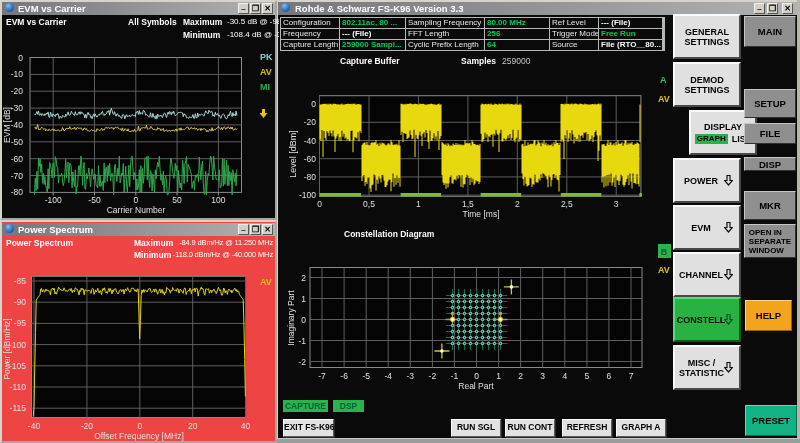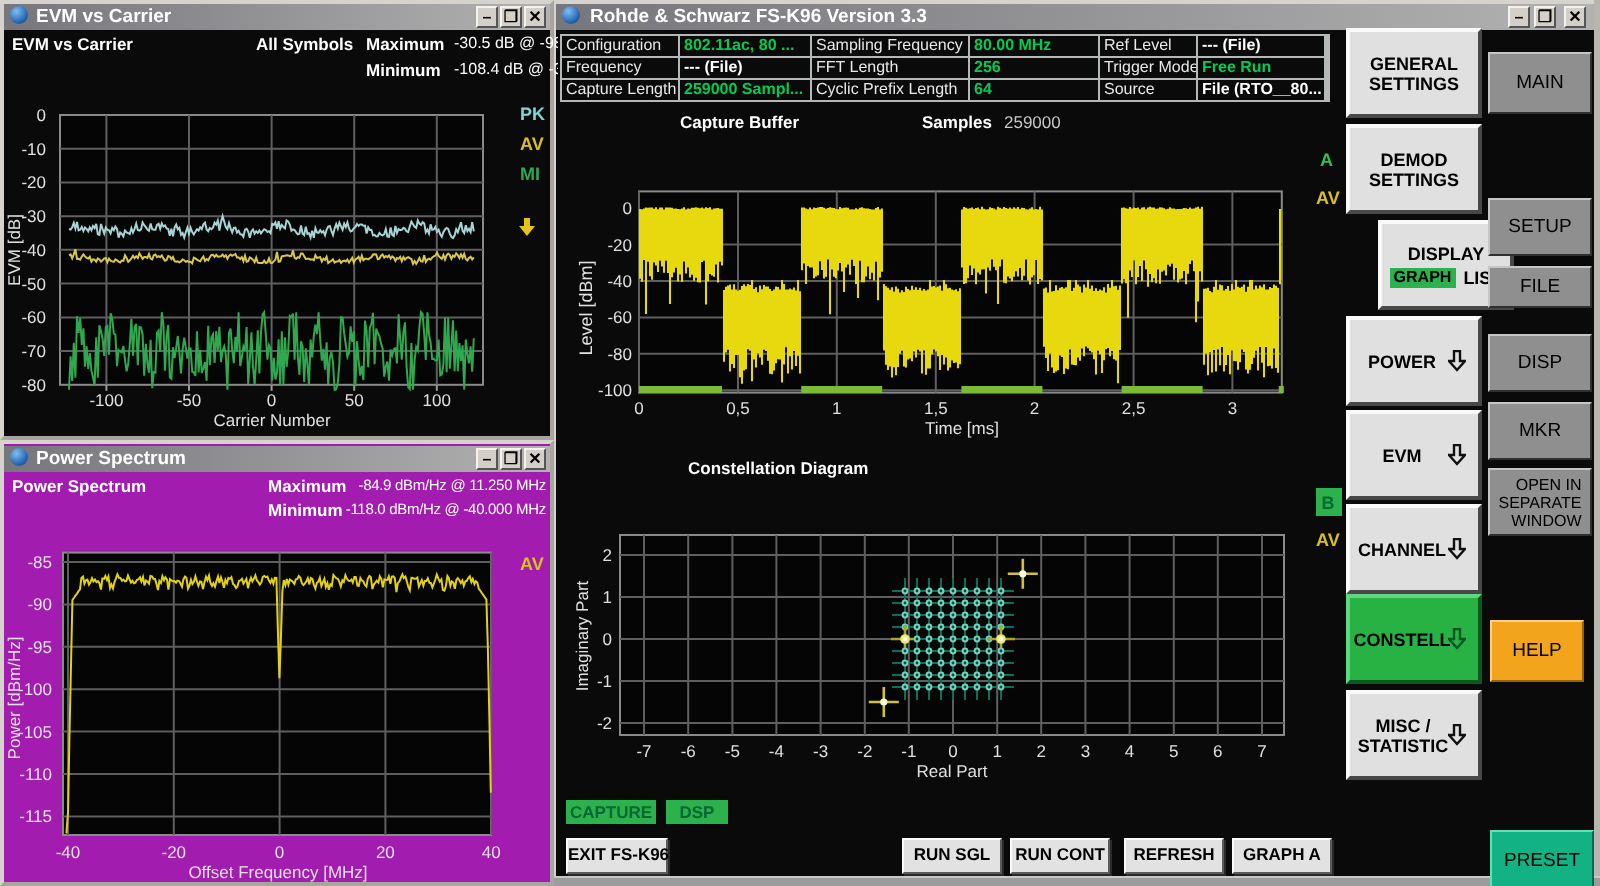--- a/index.html
+++ b/index.html
@@ -14,22 +14,22 @@
   font-size:8px; line-height:9px; text-align:center; font-weight:bold; }
 .icon { position:absolute; width:9px; height:9px; top:1px; border-radius:50%;
   background:radial-gradient(circle at 35% 30%, #7fc0f0, #2a6ab8 60%, #123a78); }
 .sk { position:absolute; left:673px; width:68px; height:45px; background:#e0e0e0;
   border:2px solid; border-color:#fafafa #484848 #484848 #fafafa; color:#000;
   font-size:9px; font-weight:bold; line-height:10px; display:flex; flex-direction:column;
   align-items:center; justify-content:center; text-align:center; }
 .sk svg.ar { position:absolute; right:6px; top:50%; margin-top:-5.5px; }
 .hk { position:absolute; left:744px; width:52px; background:#8f8f8f;
   border:1px solid; border-color:#c6c6c6 #303030 #303030 #c6c6c6; color:#000;
-  font-weight:normal; display:flex; align-items:center; justify-content:center;
-  text-align:right; line-height:9px;margin-top:10px; }
+  font-weight:bold; display:flex; align-items:center; justify-content:center;
+  text-align:left; line-height:9px; }
 .gbtn { position:absolute; height:18px; background:#e2e2e2; border:1px solid;
   border-color:#fafafa #5a5a5a #5a5a5a #fafafa; box-shadow:1px 1px 0 #2a2a2a;
   color:#000; font-size:8.5px; font-weight:bold; text-align:center; line-height:15px; white-space:nowrap; }
 .tc { position:absolute; height:10px; background:#0a0a0a; font-size:8px;
   line-height:10px; padding-left:2px; white-space:nowrap; overflow:hidden; }
 .tl { color:#e8e8e8; }
 .tg { color:#00cc55; font-weight:bold; }
 .tw { color:#fff; font-weight:bold; }
 .glab { position:absolute; height:12px; background:#2cb24c; color:#063;
   font-size:8.5px; font-weight:bold; line-height:12px; text-align:center; }
@@ -391,21 +391,21 @@
   </div>
 <div class="sk" style="top:345px;">
     <span style="padding-right:11px">MISC /<br>STATISTIC</span>
     <svg class="ar" width="9" height="11" viewBox="0 0 9 11">
       <path d="M3 0.5 h3 v5 h2.5 l-4 4.5 -4 -4.5 h2.5 z" fill="none" stroke="#111" stroke-width="1.2"></path>
     </svg>
   </div>
 <div class="hk" style="top:16px;height:31px;font-size:9.5px;">MAIN</div>
 <div class="hk" style="top:89px;height:29px;font-size:9.5px;">SETUP</div>
 <div class="hk" style="top:123px;height:21px;font-size:9.5px;">FILE</div>
-<div class="hk" style="top:157px;height:29px;font-size:9.5px;">DISP</div>
+<div class="hk" style="top:157px;height:14px;font-size:9.5px;">DISP</div>
 <div class="hk" style="top:191px;height:29px;font-size:9.5px;">MKR</div>
 <div class="hk" style="top:224px;height:34px;font-size:8px;">OPEN IN<br>SEPARATE<br>WINDOW</div>
 <div class="hk" style="top:300px;height:31px;font-size:9.5px;background:#f2a41c;border-color:#ffd080 #9a6206 #9a6206 #ffd080;left:745px;width:47px;">HELP</div>
 <div class="hk" style="top:405px;height:31px;font-size:9.5px;background:#12b284;border-color:#5fe0b8 #066a4c #066a4c #5fe0b8;left:745px;width:52px;">PRESET</div>
 
 <div class="abs" style="left:0;top:0;width:277px;height:220px;background:#0a0a0a;border:2px solid;border-color:#d6d3cc #a8a5a0 #a8a5a0 #d6d3cc">
   <div class="titlebar" style="left:0;top:0;width:273px;">
     <span class="icon" style="left:3px"></span>
     <span style="position:absolute;left:16px;top:0">EVM vs Carrier</span>
     <span class="tbtn" style="left:236px;top:1px">–</span>
@@ -456,21 +456,21 @@
       <polyline points="34.5,87.7 35.3,87.2 36.1,89.2 36.9,87.2 37.7,84.6 38.5,89.5 39.3,89.4 40.1,89.8 40.9,88.3 41.7,87.2 42.5,88.2 43.3,88.9 44.1,89.3 44.9,88.4 45.7,90.8 46.5,89.7 47.3,89.8 48.1,90.8 48.9,89.2 49.7,89.7 50.5,90.8 51.3,90.2 52.1,89.2 52.9,89.1 53.7,91.1 54.5,89.3 55.3,90.3 56.1,90.7 56.9,90.9 57.7,89.7 58.5,90.2 59.3,90.8 60.1,91.2 60.9,90.3 61.7,90.4 62.5,87.6 63.3,89.0 64.1,90.9 64.9,90.1 65.7,89.2 66.5,87.9 67.3,89.1 68.1,88.1 68.9,89.0 69.7,86.7 70.5,88.0 71.3,89.4 72.1,88.5 72.9,88.5 73.7,88.9 74.5,87.0 75.3,89.3 76.1,89.7 76.9,87.6 77.7,87.3 78.5,88.6 79.3,88.1 80.1,88.6 80.9,87.7 81.7,89.2 82.5,90.4 83.3,90.0 84.1,88.0 84.9,88.3 85.7,89.6 86.5,88.5 87.3,90.6 88.1,90.9 88.9,90.7 89.7,91.2 90.5,90.7 91.3,89.7 92.1,90.1 92.9,90.9 93.7,90.5 94.5,91.0 95.3,90.9 96.1,91.7 96.9,88.8 97.7,89.2 98.5,89.8 99.3,90.3 100.1,90.6 100.9,89.3 101.7,88.3 102.5,90.4 103.3,89.5 104.1,90.1 104.9,88.6 105.7,87.5 106.5,87.4 107.3,88.4 108.1,87.4 108.9,88.3 109.7,88.2 110.5,88.1 111.3,87.3 112.1,88.4 112.9,87.6 113.7,89.4 114.5,87.9 115.3,87.3 116.1,87.9 116.9,87.5 117.7,87.0 118.5,88.7 119.3,88.7 120.1,89.5 120.9,88.6 121.7,90.6 122.5,87.9 123.3,90.9 124.1,90.6 124.9,88.7 125.7,89.2 126.5,89.9 127.3,91.1 128.1,88.8 128.9,91.3 129.7,91.5 130.5,91.5 131.3,91.5 132.1,90.3 132.9,91.5 133.7,91.2 134.5,89.2 135.3,91.4 136.1,91.5 136.9,90.7 137.7,89.8 138.5,86.0 139.3,90.9 140.1,90.7 140.9,88.2 141.7,88.0 142.5,87.9 143.3,87.6 144.1,87.7 144.9,88.1 145.7,87.9 146.5,85.2 147.3,88.9 148.1,89.4 148.9,88.6 149.7,88.9 150.5,86.7 151.3,86.7 152.1,88.1 152.9,89.5 153.7,89.4 154.5,89.4 155.3,89.8 156.1,89.6 156.9,90.1 157.7,87.6 158.5,89.0 159.3,88.7 160.1,88.6 160.9,90.7 161.7,89.4 162.5,90.0 163.3,88.4 164.1,91.5 164.9,90.9 165.7,90.4 166.5,89.7 167.3,91.3 168.1,90.8 168.9,90.8 169.7,90.0 170.5,91.4 171.3,90.6 172.1,90.3 172.9,90.7 173.7,89.8 174.5,91.3 175.3,90.1 176.1,88.9 176.9,91.3 177.7,89.7 178.5,89.2 179.3,88.4 180.1,90.4 180.9,87.8 181.7,90.1 182.5,89.4 183.3,89.4 184.1,89.7 184.9,89.1 185.7,88.6 186.5,87.2 187.3,87.1 188.1,87.2 188.9,89.6 189.7,89.3 190.5,87.9 191.3,87.3 192.1,88.8 192.9,88.0 193.7,88.6 194.5,87.7 195.3,89.3 196.1,88.2 196.9,88.8 197.7,90.4 198.5,89.0 199.3,89.3 200.1,88.4 200.9,90.6 201.7,88.6 202.5,89.8 203.3,88.9 204.1,88.6 204.9,89.1 205.7,89.5 206.5,91.9 207.3,90.5 208.1,91.9 208.9,90.6 209.7,89.0 210.5,90.7 211.3,90.8 212.1,87.6 212.9,91.0 213.7,89.8 214.5,89.3 215.3,89.8 216.1,88.7 216.9,88.2 217.7,87.8 218.5,86.3 219.3,88.0 220.1,88.7 220.9,89.4 221.7,87.5 222.5,89.8 223.3,87.7 224.1,86.8 224.9,87.5 225.7,89.4 226.5,87.8 227.3,88.4 228.1,86.7 228.9,87.6 229.7,89.0 230.5,87.2 231.3,88.9 232.1,87.0 232.9,89.5 233.7,90.2 234.5,89.0 235.3,88.4 236.1,89.7 236.9,88.7" fill="none" stroke="#d9c64a" stroke-width="1"></polyline>
       <text x="10" y="85" fill="#e0e0e0" font-size="8.5" text-anchor="middle" transform="rotate(-90 10 85)">EVM [dB]</text>
       <text x="136" y="173" fill="#e0e0e0" font-size="8.5" text-anchor="middle">Carrier Number</text>
       <text x="260" y="20" fill="#7fd4d4" font-size="9" font-weight="bold">PK</text>
       <text x="260" y="35" fill="#d9c11c" font-size="9" font-weight="bold">AV</text>
       <text x="260" y="50" fill="#2fa84f" font-size="9" font-weight="bold">MI</text>
       <path d="M 262 69 h 3 v 4 h 2.5 l -4 5 -4 -5 h 2.5 z" fill="#e3c414"></path>
     </svg>
 </div>
 
-<div class="abs" style="left:0;top:220px;width:277px;height:223px;background:#a21caf;border:2px solid;border-color:#d6d3cc #a8a5a0 #a8a5a0 #d6d3cc">
+<div class="abs" style="left:0;top:220px;width:277px;height:223px;background:#ef4444;border:2px solid;border-color:#d6d3cc #a8a5a0 #a8a5a0 #d6d3cc">
   <div class="titlebar" style="left:0;top:1px;width:273px;">
     <span class="icon" style="left:3px"></span>
     <span style="position:absolute;left:16px;top:0">Power Spectrum</span>
     <span class="tbtn" style="left:236px;top:1px">–</span>
     <span class="tbtn" style="left:248px;top:1px">❒</span>
     <span class="tbtn" style="left:260px;top:1px">✕</span>
   </div>
   <div class="abs b w" style="left:4px;top:16px;font-size:8.5px">Power Spectrum</div>
   <div class="abs b w" style="left:132px;top:16px;font-size:8.5px">Maximum</div>
   <div class="abs w" style="right:2px;top:16px;font-size:7.5px;letter-spacing:-0.15px;white-space:nowrap">-84.9 dBm/Hz @ 11.250 MHz</div>

